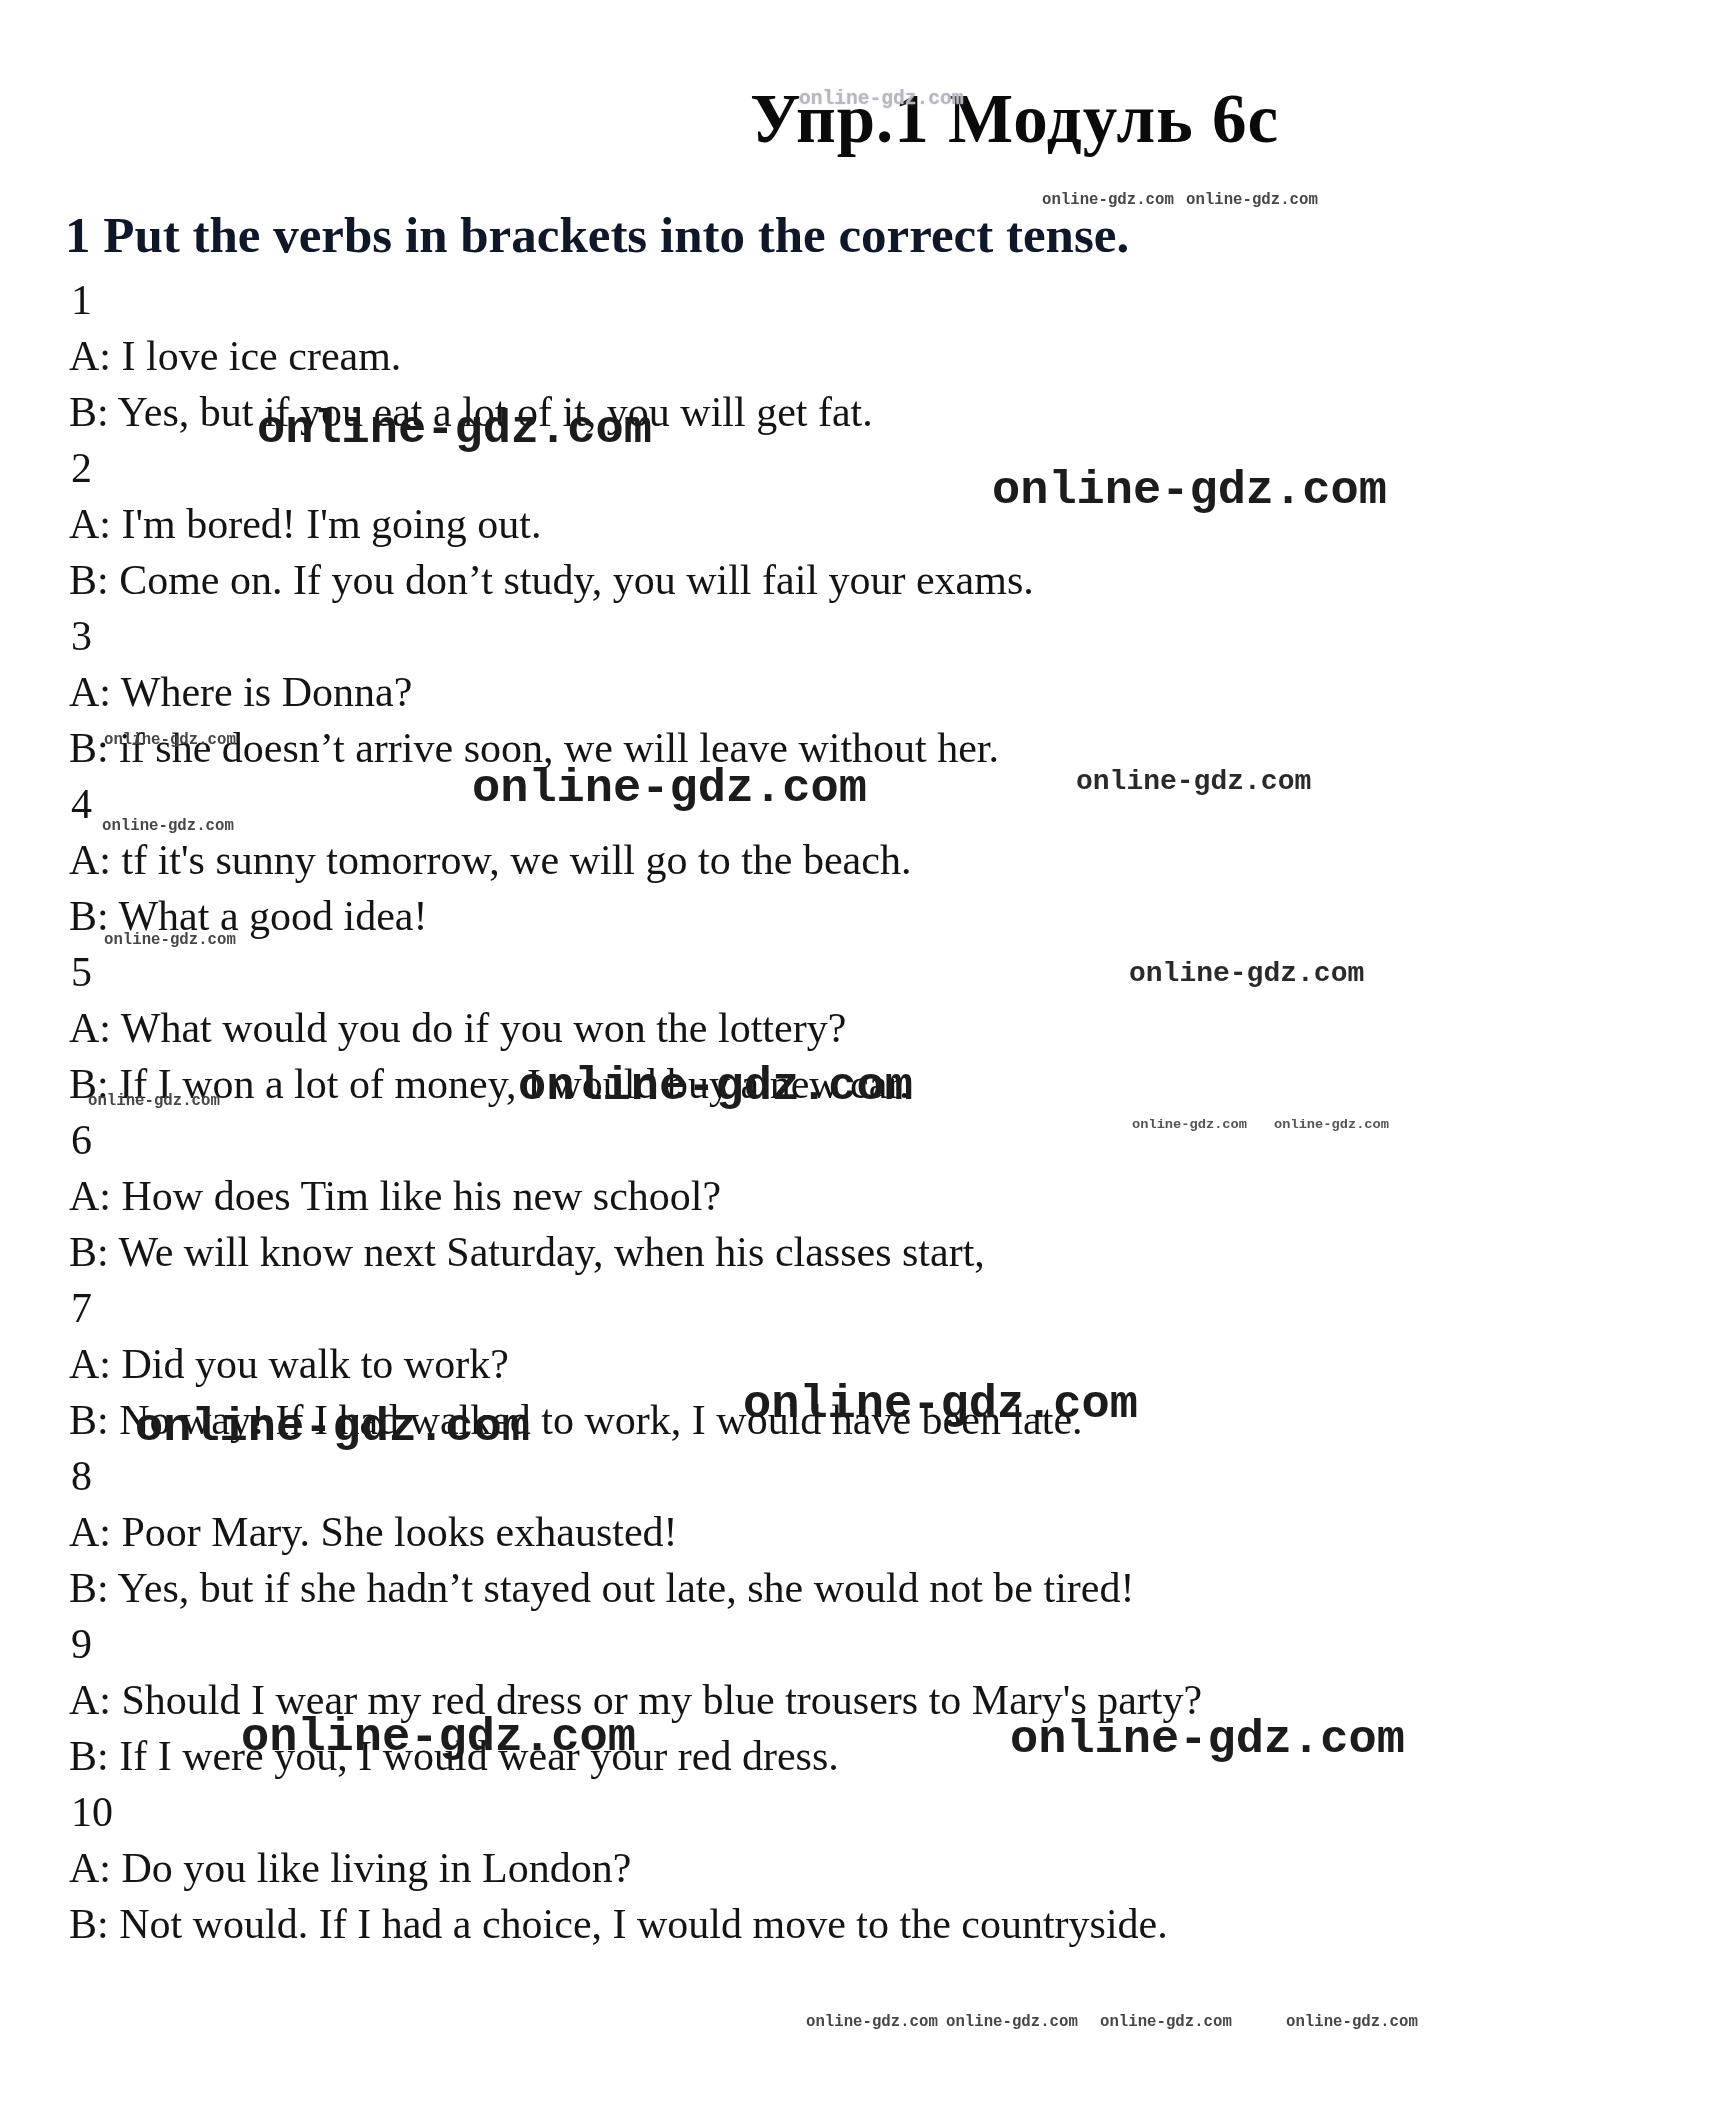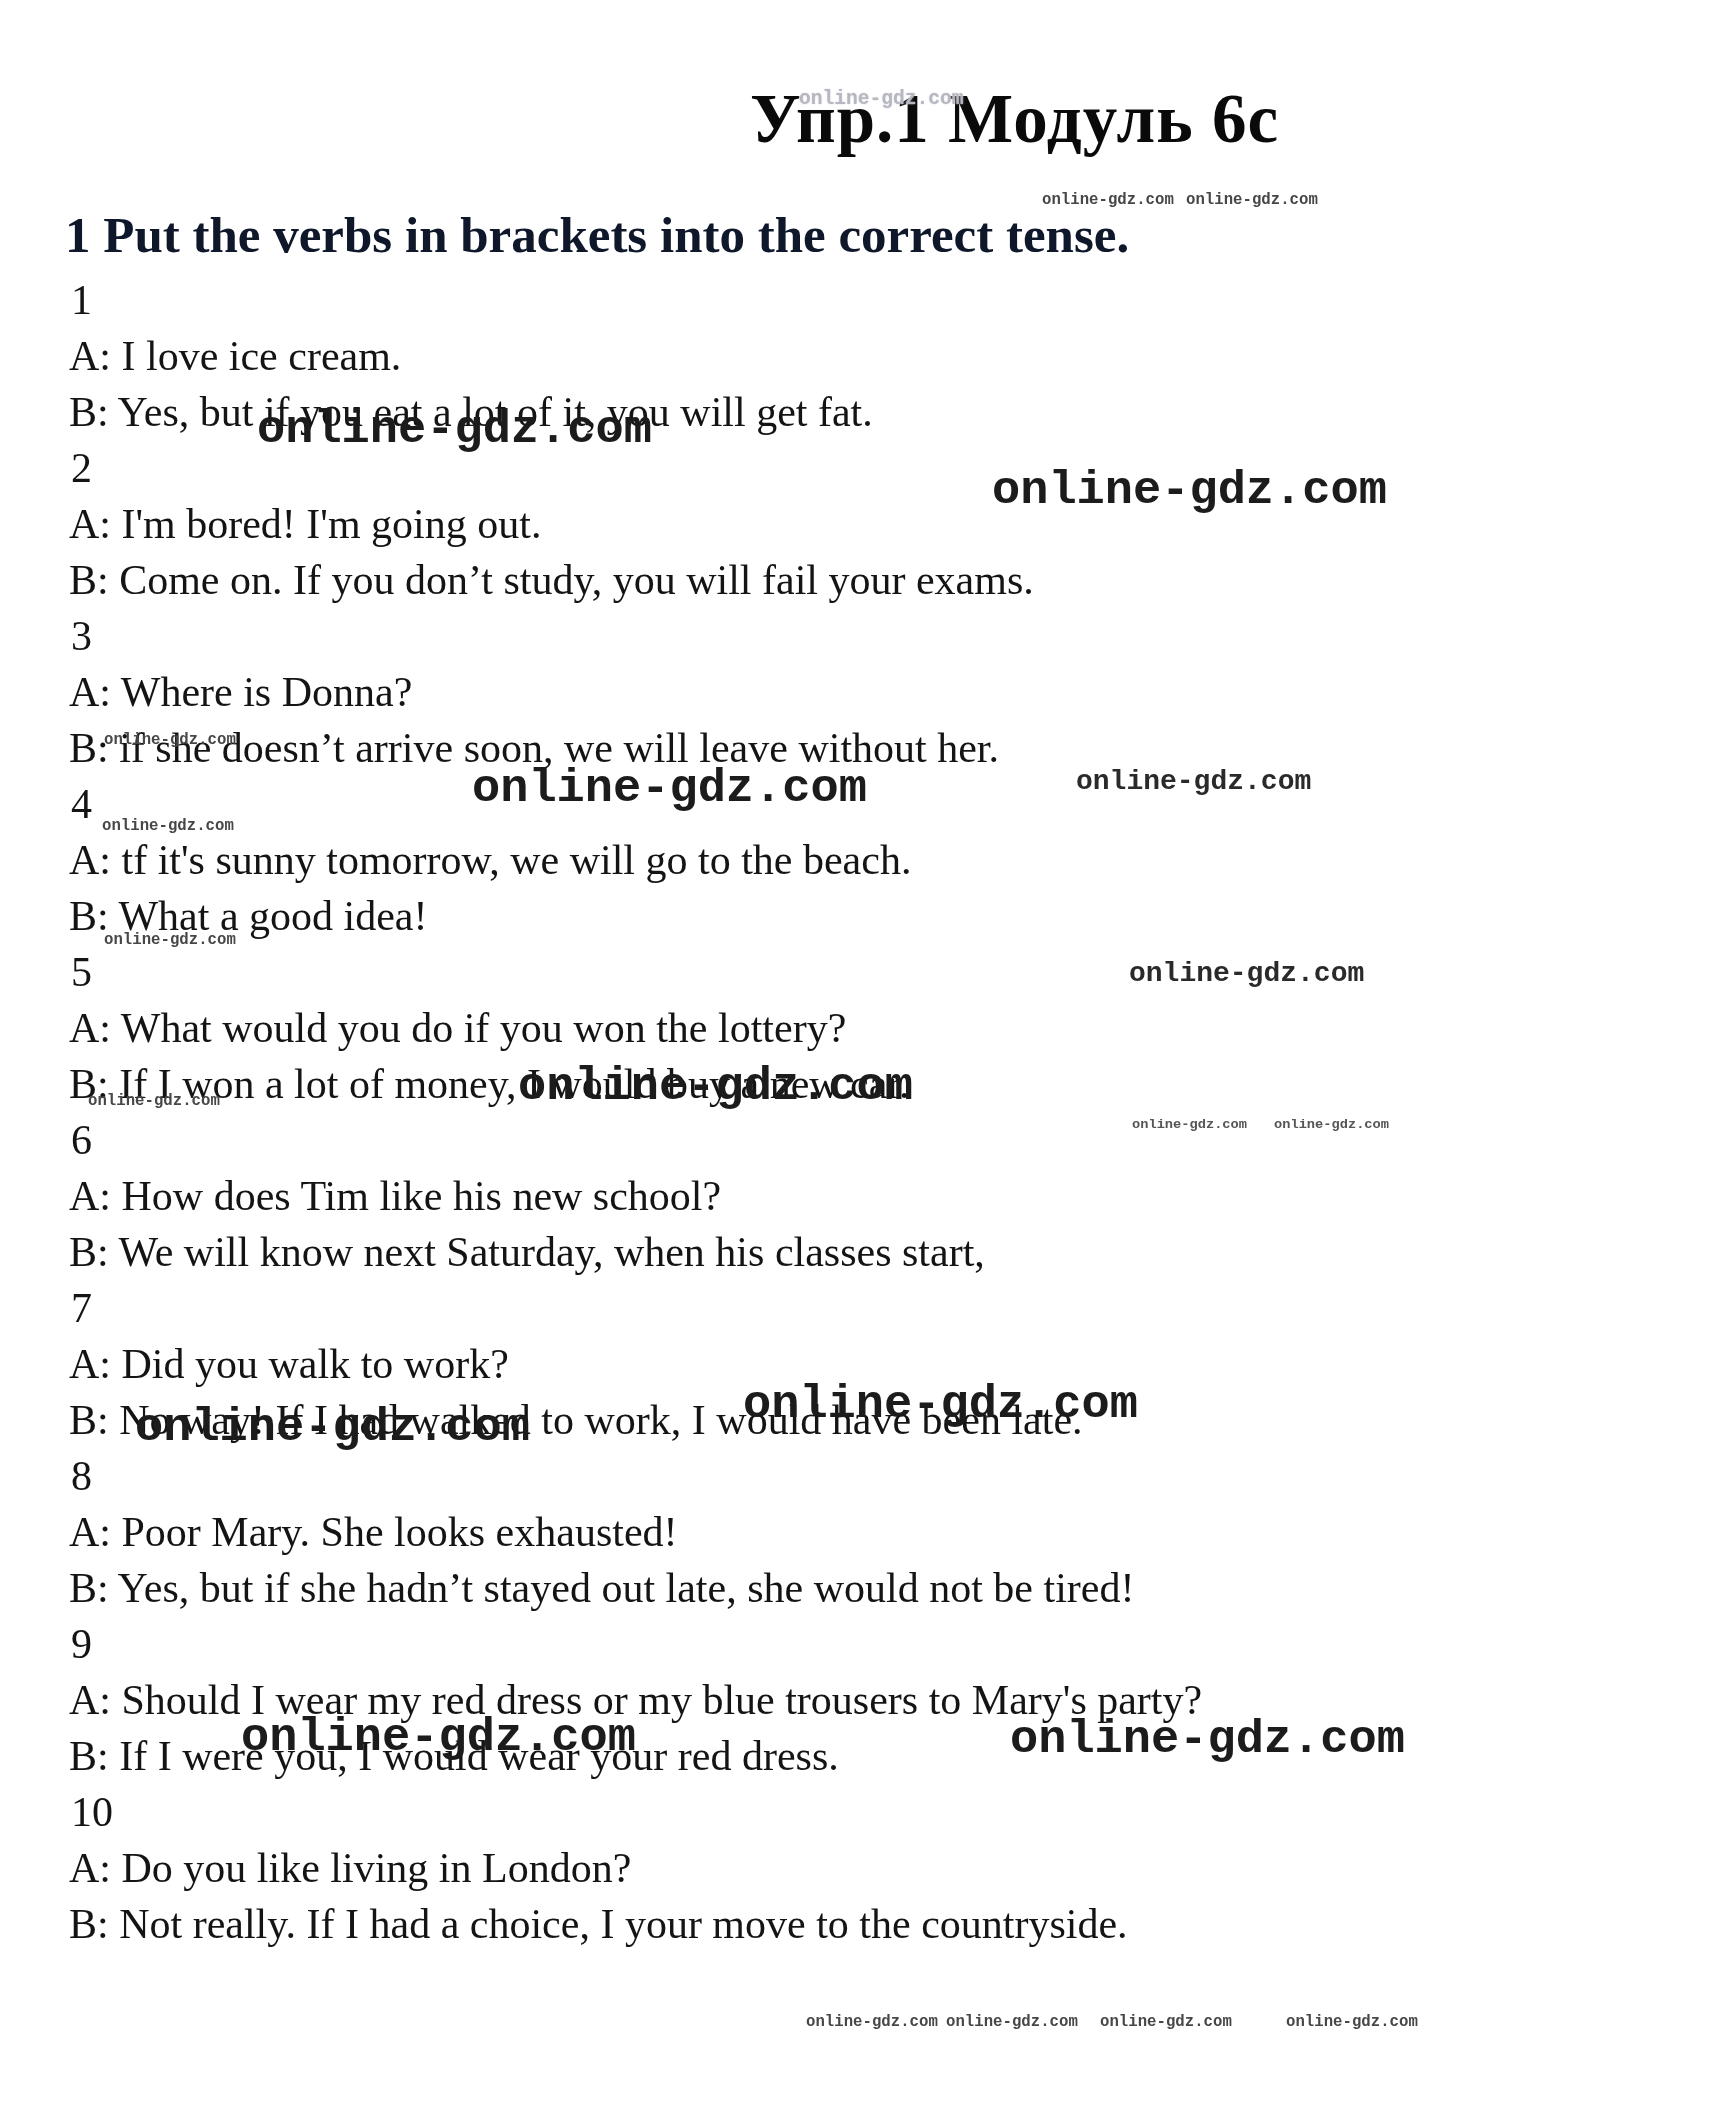--- a/index.html
+++ b/index.html
@@ -148,18 +148,18 @@
 
     <div>
       <div class="num">9</div>
       <div class="line">A: Should I wear my red dress or my blue trousers to Mary's party?</div>
       <div class="line">B: If I were you, I would wear your red dress.</div>
     </div>
 
     <div>
       <div class="num">10</div>
       <div class="line">A: Do you like living in London?</div>
-      <div class="line">B: Not really. If I had a choice, I your move to the countryside.</div>
+      <div class="line">B: Not would. If I had a choice, I would move to the countryside.</div>
     </div>
 
   </div>
 </div>
 
 
 </body></html>

